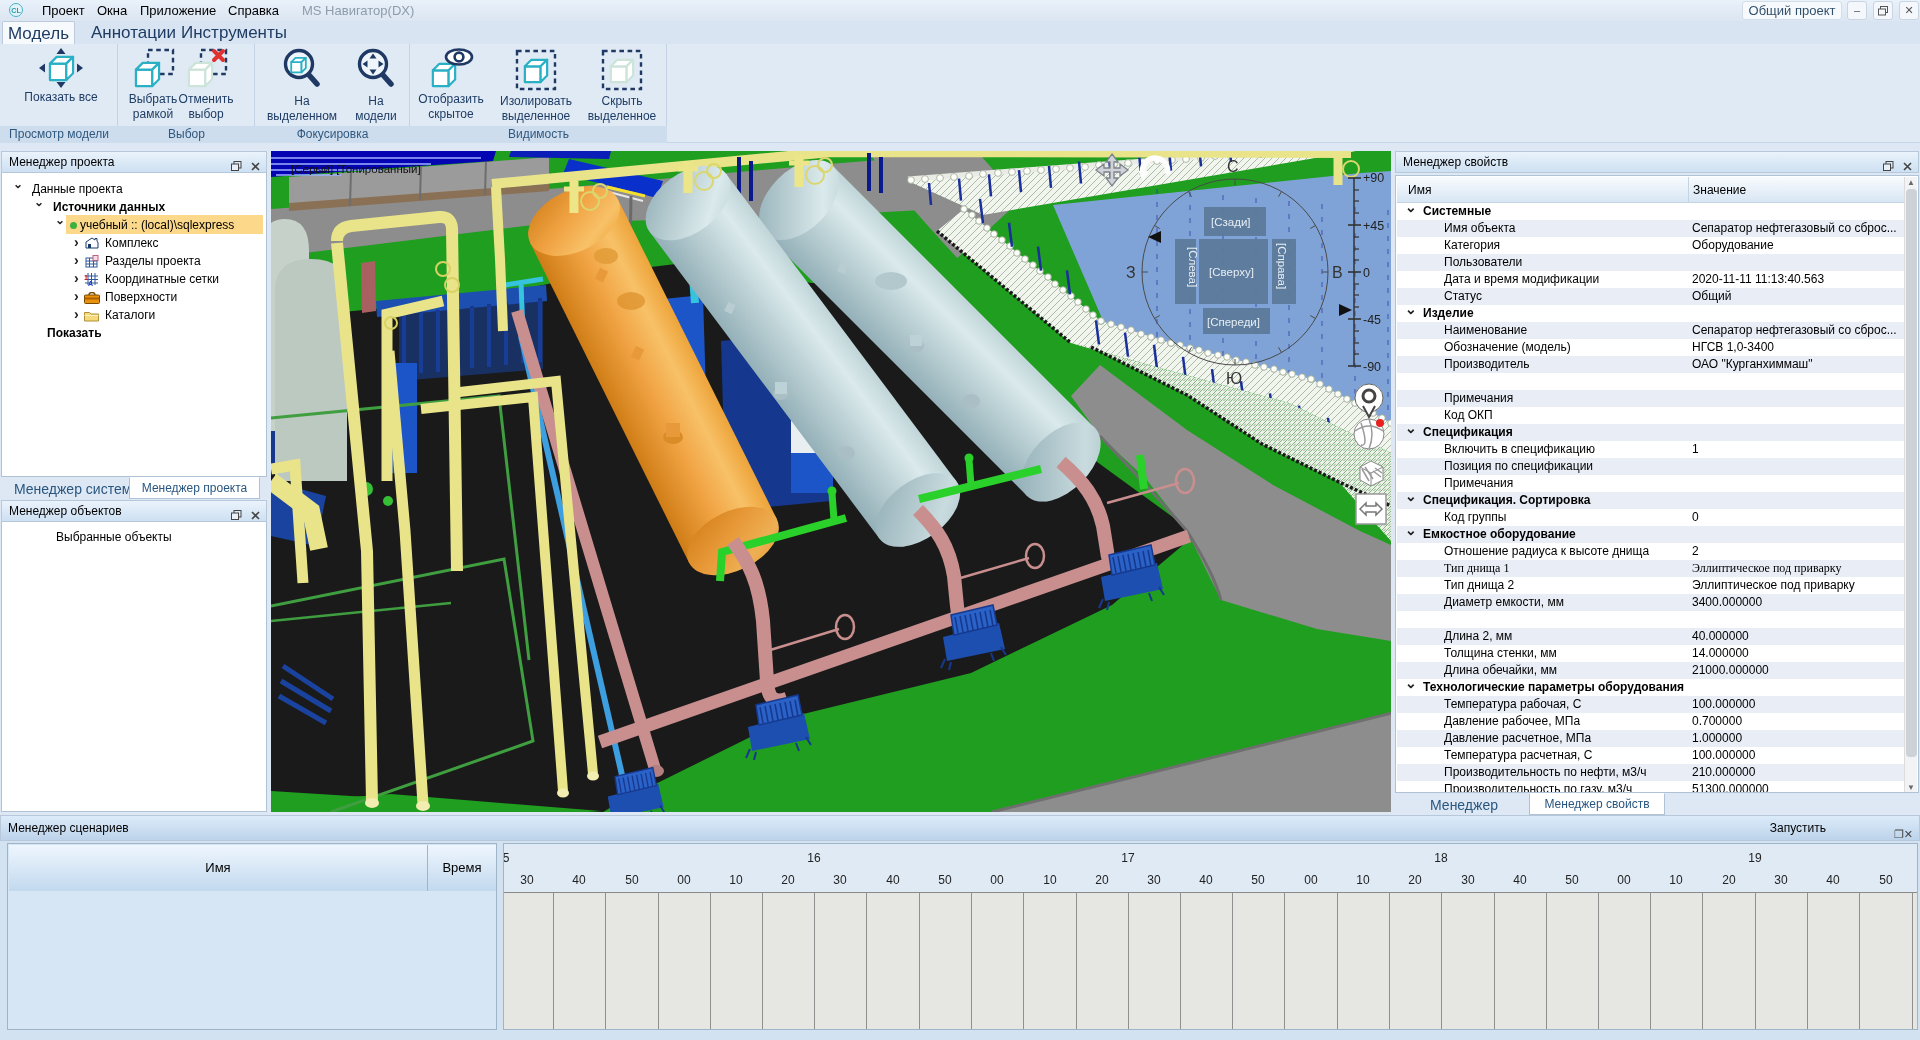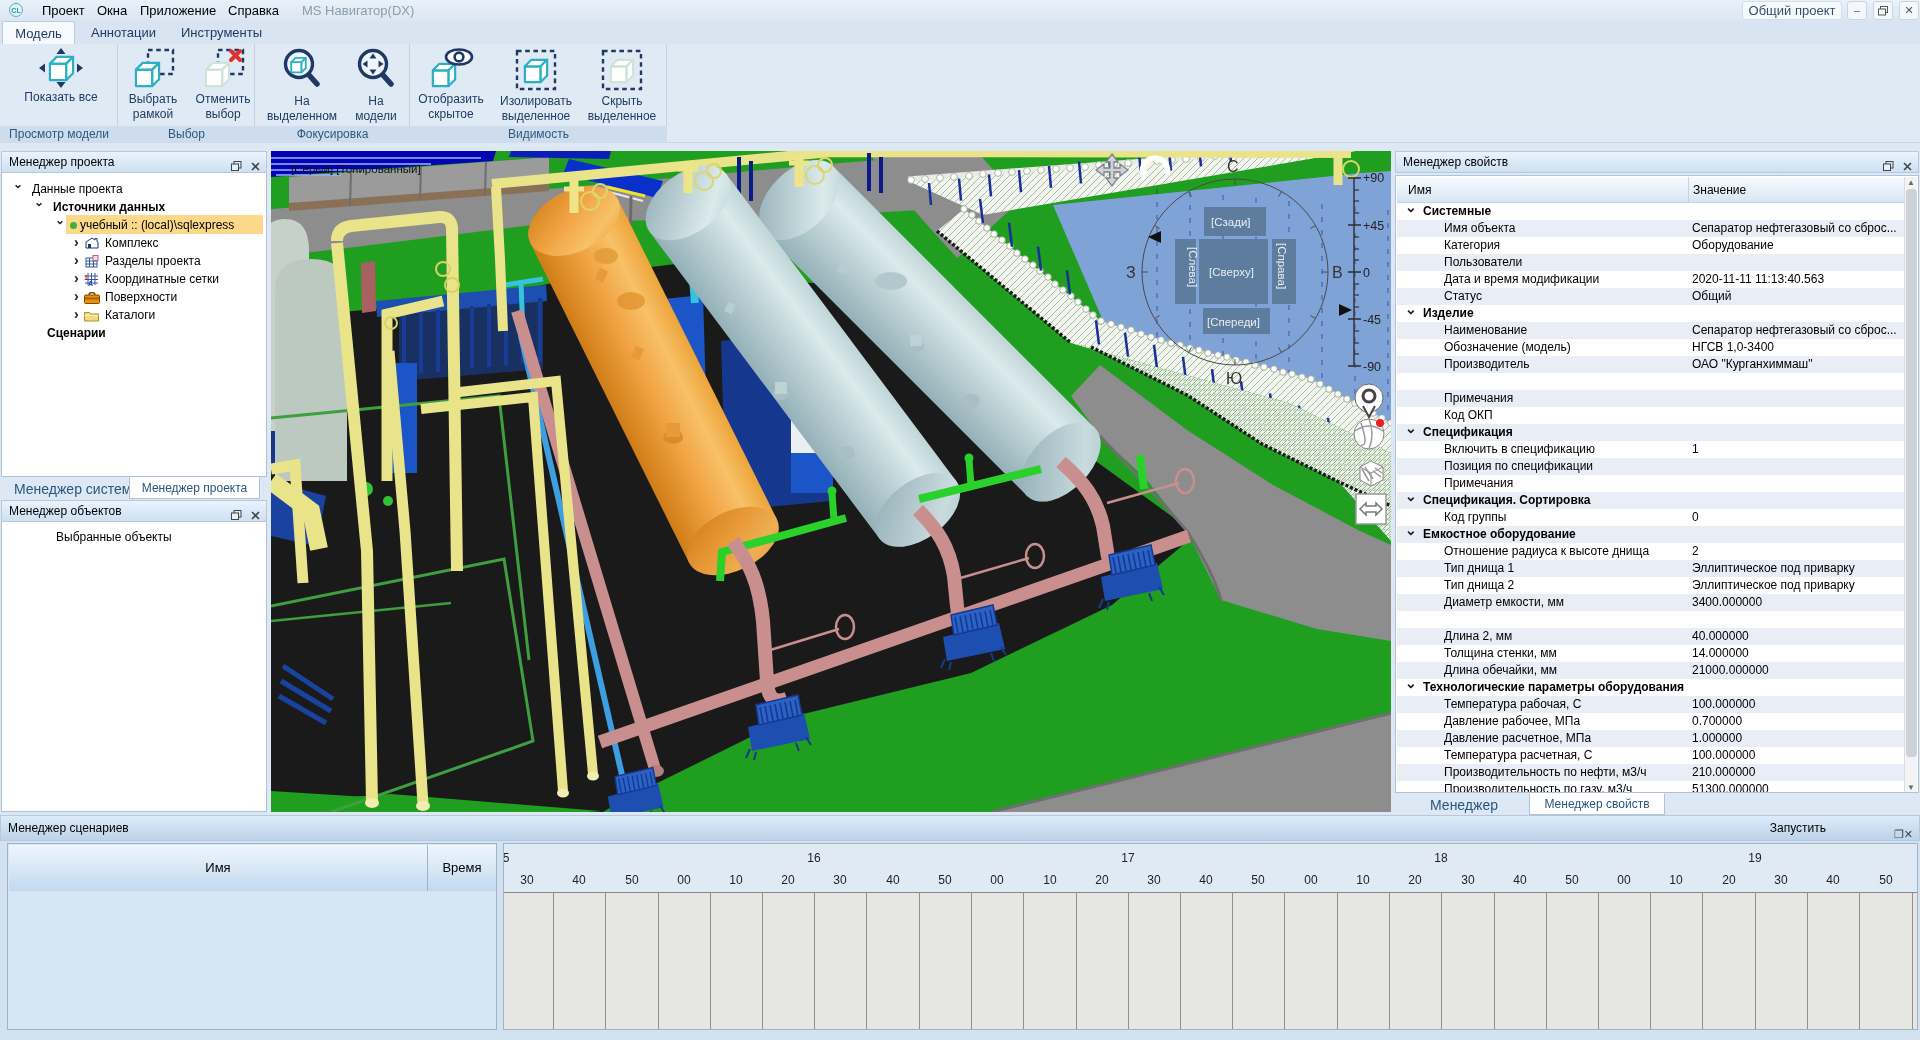--- a/index.html
+++ b/index.html
@@ -6,21 +6,21 @@
 html,body { width:1920px; height:1040px; overflow:hidden; }
 body { font-family:"Liberation Sans", sans-serif; background:#dde8f4; position:relative; }
 .abs { position:absolute; }
 #titlebar { left:0; top:0; width:1920px; height:21px; background:linear-gradient(#e9f1fa,#dbe6f2); font-size:13px; color:#000; }
 #titlebar .menu { position:absolute; top:3px; }
 #appicon { position:absolute; left:9px; top:3px; width:14px; height:14px; border-radius:50%; background:#e2f4f7; border:1px solid #49b3c8; color:#2496ac; font-size:7px; font-weight:bold; text-align:center; line-height:13px; }
 #apptitle { position:absolute; left:302px; top:3px; color:#8d9cab; }
 #projbtn { position:absolute; left:1742px; top:1px; width:100px; height:19px; background:#f6fafd; border:1px solid #d4dee8; border-radius:3px; text-align:center; line-height:17px; font-size:13px; color:#33506b; }
 .winbtn { position:absolute; top:1px; width:20px; height:19px; background:#f4f8fc; border:1px solid #c8d4e0; border-radius:3px; color:#555; text-align:center; line-height:17px; font-size:11px; }
 #tabrow { left:0; top:21px; width:1920px; height:23px; background:#d8e4f1; }
-.rtab { position:absolute; top:0; height:36px; font-size:13px; color:#1f3c64; text-align:center; line-height:23px; }
+.rtab { position:absolute; top:0; height:36px; font-size:17px; color:#1f3c64; text-align:center; line-height:23px; }
 #tab-model { left:2px; width:73px; background:#f7fafd; border:1px solid #bccadb; border-bottom:none; border-radius:2px 2px 0 0; }
 #ribbon { left:0; top:44px; width:1920px; height:99px; background:#e0eaf5; border-bottom:1px solid #c7d6e7; }
 .rgroup { position:absolute; top:0; height:82px; border-right:1px solid #c3d3e5; }
 .rglabel { position:absolute; top:82px; height:17px; background:#cdddee; font-size:12px; color:#30587e; text-align:center; line-height:16px; }
 .rbtn { position:absolute; top:2px; text-align:center; font-size:12px; color:#1e3c64; line-height:15px; }
 .rbtn svg { display:block; margin:2px auto 2px auto; }
 .ptitle { background:linear-gradient(#eaf3fc,#cde0f2); border:1px solid #b6c8da; font-size:12px; color:#000; line-height:20px; padding-left:7px; }
 .picons { position:absolute; top:5px; right:6px; color:#444; font-size:11px; }
 .pbody { background:#fff; border:1px solid #b0c2d6; border-top:none; }
 .ptab-active { position:absolute; background:#fff; border:1px solid #b0c2d6; border-top:1px solid #fff; font-size:12px; color:#29567f; text-align:center; }
@@ -82,21 +82,21 @@
     <path d="M45 20 L39 15.5 L39 24.5 Z" fill="#1f3864"></path>
     </svg>Показать все</div>
   <div class="rbtn" style="left:124px; width:58px;"><svg width="44" height="42" viewBox="0 0 44 42">
     <rect x="17" y="2" width="25" height="24" fill="none" stroke="#1f3864" stroke-width="2.4" stroke-dasharray="4.6,3.6"></rect>
     <g transform="translate(3,12) scale(0.9642857142857143)" stroke="#2ab0c4" stroke-width="2.28" stroke-linejoin="round">
           <polygon points="2,10 19,10 19,27 2,27" fill="#ffffff"></polygon>
           <polygon points="2,10 9,3 26,3 19,10" fill="#ffffff"></polygon>
           <polygon points="19,10 26,3 26,20 19,27" fill="#ffffff"></polygon>
         </g>
     </svg>Выбрать<br>рамкой</div>
-  <div class="rbtn" style="left:192px; width:62px;"><svg width="44" height="42" viewBox="0 0 44 42">
+  <div class="rbtn" style="left:175px; width:62px;"><svg width="44" height="42" viewBox="0 0 44 42">
     <rect x="17" y="2" width="25" height="24" fill="none" stroke="#1f3864" stroke-width="2.4" stroke-dasharray="4.6,3.6"></rect>
     <g transform="translate(3,12) scale(0.9642857142857143)" stroke="#cde4da" stroke-width="2.28" stroke-linejoin="round">
           <polygon points="2,10 19,10 19,27 2,27" fill="#ffffff"></polygon>
           <polygon points="2,10 9,3 26,3 19,10" fill="#ffffff"></polygon>
           <polygon points="19,10 26,3 26,20 19,27" fill="#ffffff"></polygon>
         </g>
     <path d="M30 3 L39 12 M39 3 L30 12" stroke="#e03030" stroke-width="4" stroke-linecap="round"></path>
     </svg>Отменить<br>выбор</div>
   <div class="rbtn" style="left:258px; width:88px;"><svg width="44" height="44" viewBox="0 0 44 44">
     <circle cx="19" cy="16" r="13.5" fill="#eef6fb" stroke="#1f3864" stroke-width="3.4"></circle>
@@ -180,21 +180,21 @@
 <div class="trow" style="top:115px; left:104px;text-align:center;"><svg width="16" height="12" viewBox="0 0 16 12" style="position:absolute;left:-21px;top:4px">
         <rect x="0.5" y="3" width="15" height="8.5" rx="1" fill="#e8920f" stroke="#7a4a00"></rect>
         <path d="M5 3 Q5 0.5 8 0.5 Q11 0.5 11 3" fill="none" stroke="#7a4a00" stroke-width="1.4"></path>
         <rect x="0.5" y="5.5" width="15" height="2" fill="#b05f00"></rect>
       </svg>Поверхности</div>
 <div class="chev" style="left:73px; top:133px; font-size:14px;">›</div>
 <div class="trow" style="top:133px; left:104px;"><svg width="15" height="12" viewBox="0 0 15 12" style="position:absolute;left:-21px;top:4px">
         <path d="M0.5 2.5 L0.5 11 L14.5 11 L14.5 4 L7 4 L5.5 2.5 Z" fill="#f5d97c" stroke="#b09032"></path>
         <path d="M0.5 5.5 L14.5 5.5" stroke="#fdf0c0"></path>
       </svg>Каталоги</div>
-<div class="trow" style="top:151px; left:46px; font-weight:bold;">Сценарии</div>
+<div class="trow" style="top:151px; left:46px; font-weight:bold;">Показать</div>
 </div>
 
 <div class="abs ptab" style="left:14px; top:481px; width:110px; white-space:nowrap;">Менеджер систем</div>
 <div class="abs ptab-active" style="left:129px; top:477px; width:131px; height:22px; line-height:20px;">Менеджер проекта</div>
 
 <div class="abs ptitle" style="left:1px; top:500px; width:266px; height:22px;">Менеджер объектов
   <span class="picons"><svg width="11" height="10" viewBox="0 0 11 10" style="margin-right:9px">
         <rect x="3" y="0.5" width="7" height="6.5" fill="none" stroke="#444"></rect>
         <rect x="0.5" y="3" width="7" height="6.5" fill="#e8f0f8" stroke="#444"></rect>
       </svg><svg width="9" height="9" viewBox="0 0 9 9">
@@ -285,21 +285,21 @@
       <span class="pval">0</span>
     </div>
 <div class="prow alt" style="top:350px;">
       <span class="gchev">⌄</span>
       <span class="pgname">Емкостное оборудование</span>
     </div>
 <div class="prow" style="top:367px;">
       <span class="pname">Отношение радиуса к высоте днища</span>
       <span class="pval">2</span>
     </div>
-<div class="prow alt" style="top:384px;">
+<div class="prow alt" style="top:384px;font-family:Liberation Serif, serif;">
       <span class="pname">Тип днища 1</span>
       <span class="pval">Эллиптическое под приварку</span>
     </div>
 <div class="prow" style="top:401px;">
       <span class="pname">Тип днища 2</span>
       <span class="pval">Эллиптическое под приварку</span>
     </div>
 <div class="prow alt" style="top:418px;">
       <span class="pname">Диаметр емкости, мм</span>
       <span class="pval">3400.000000</span>

